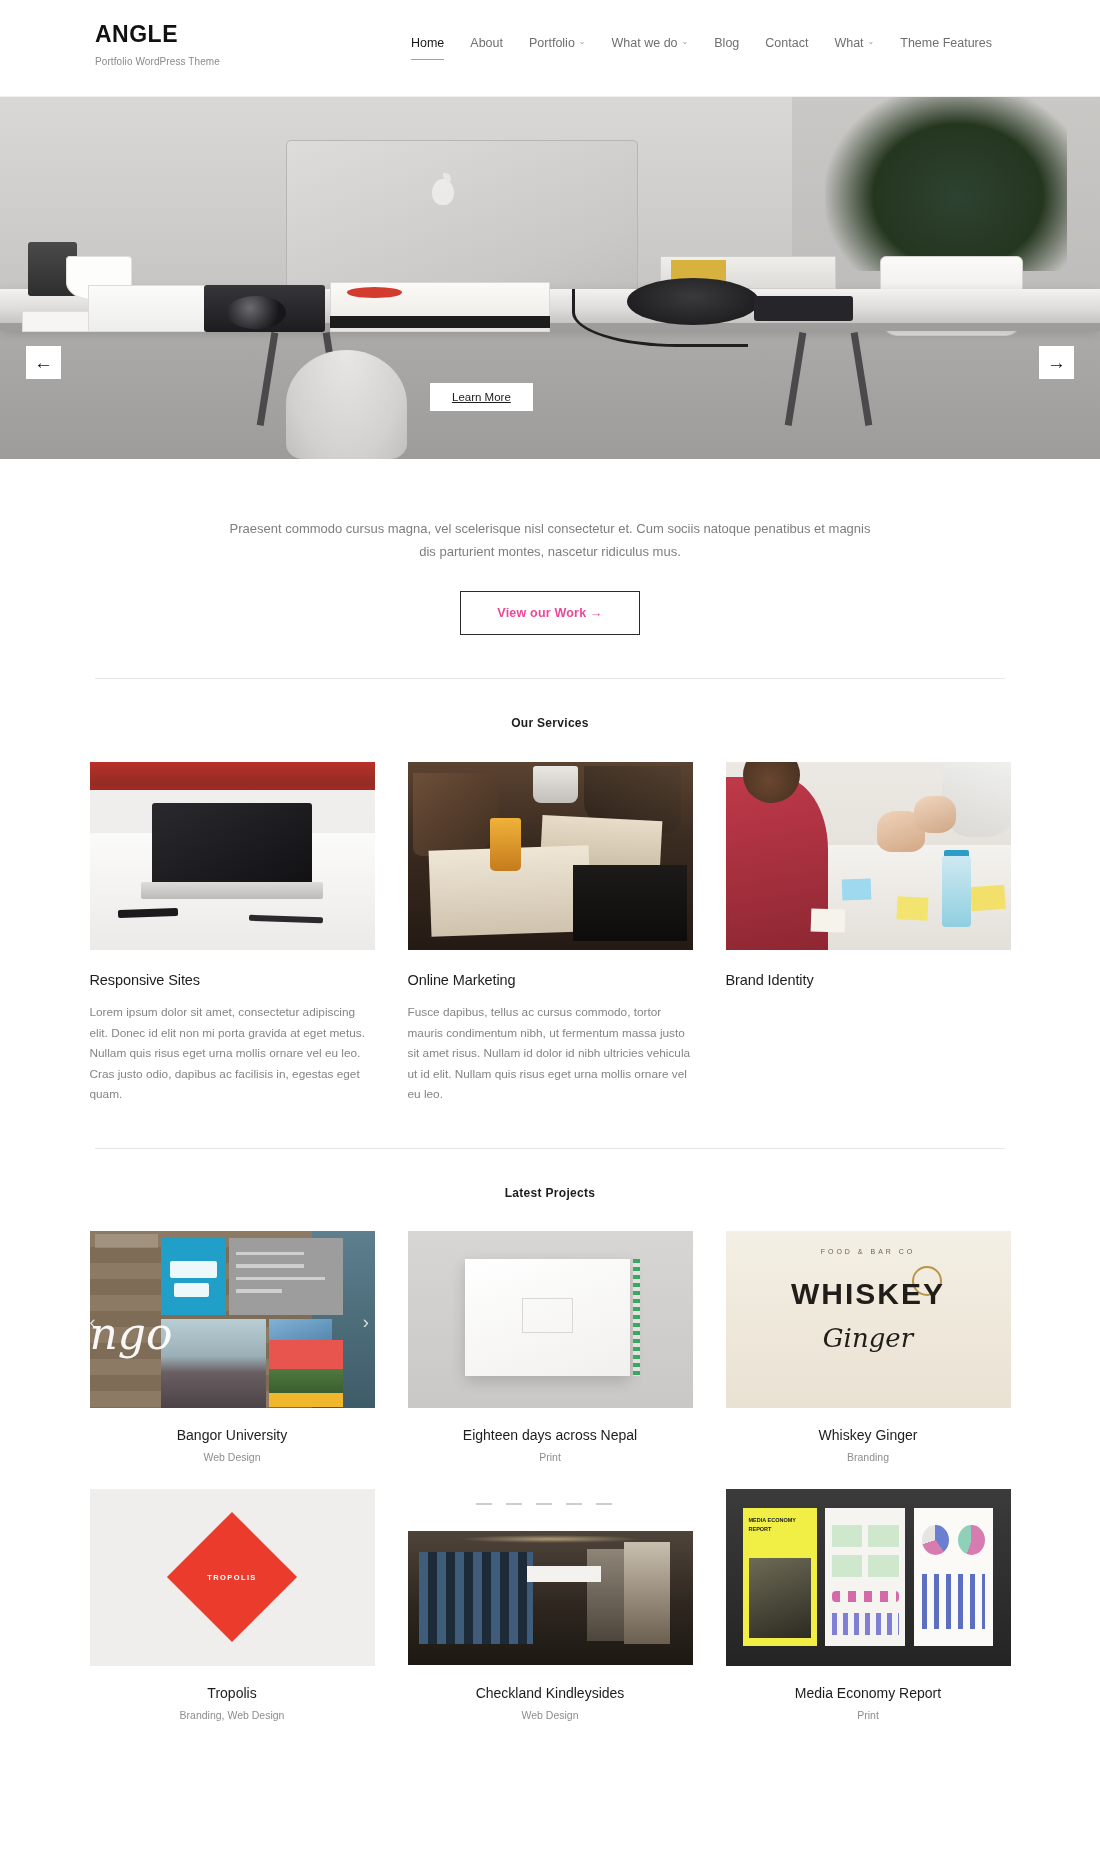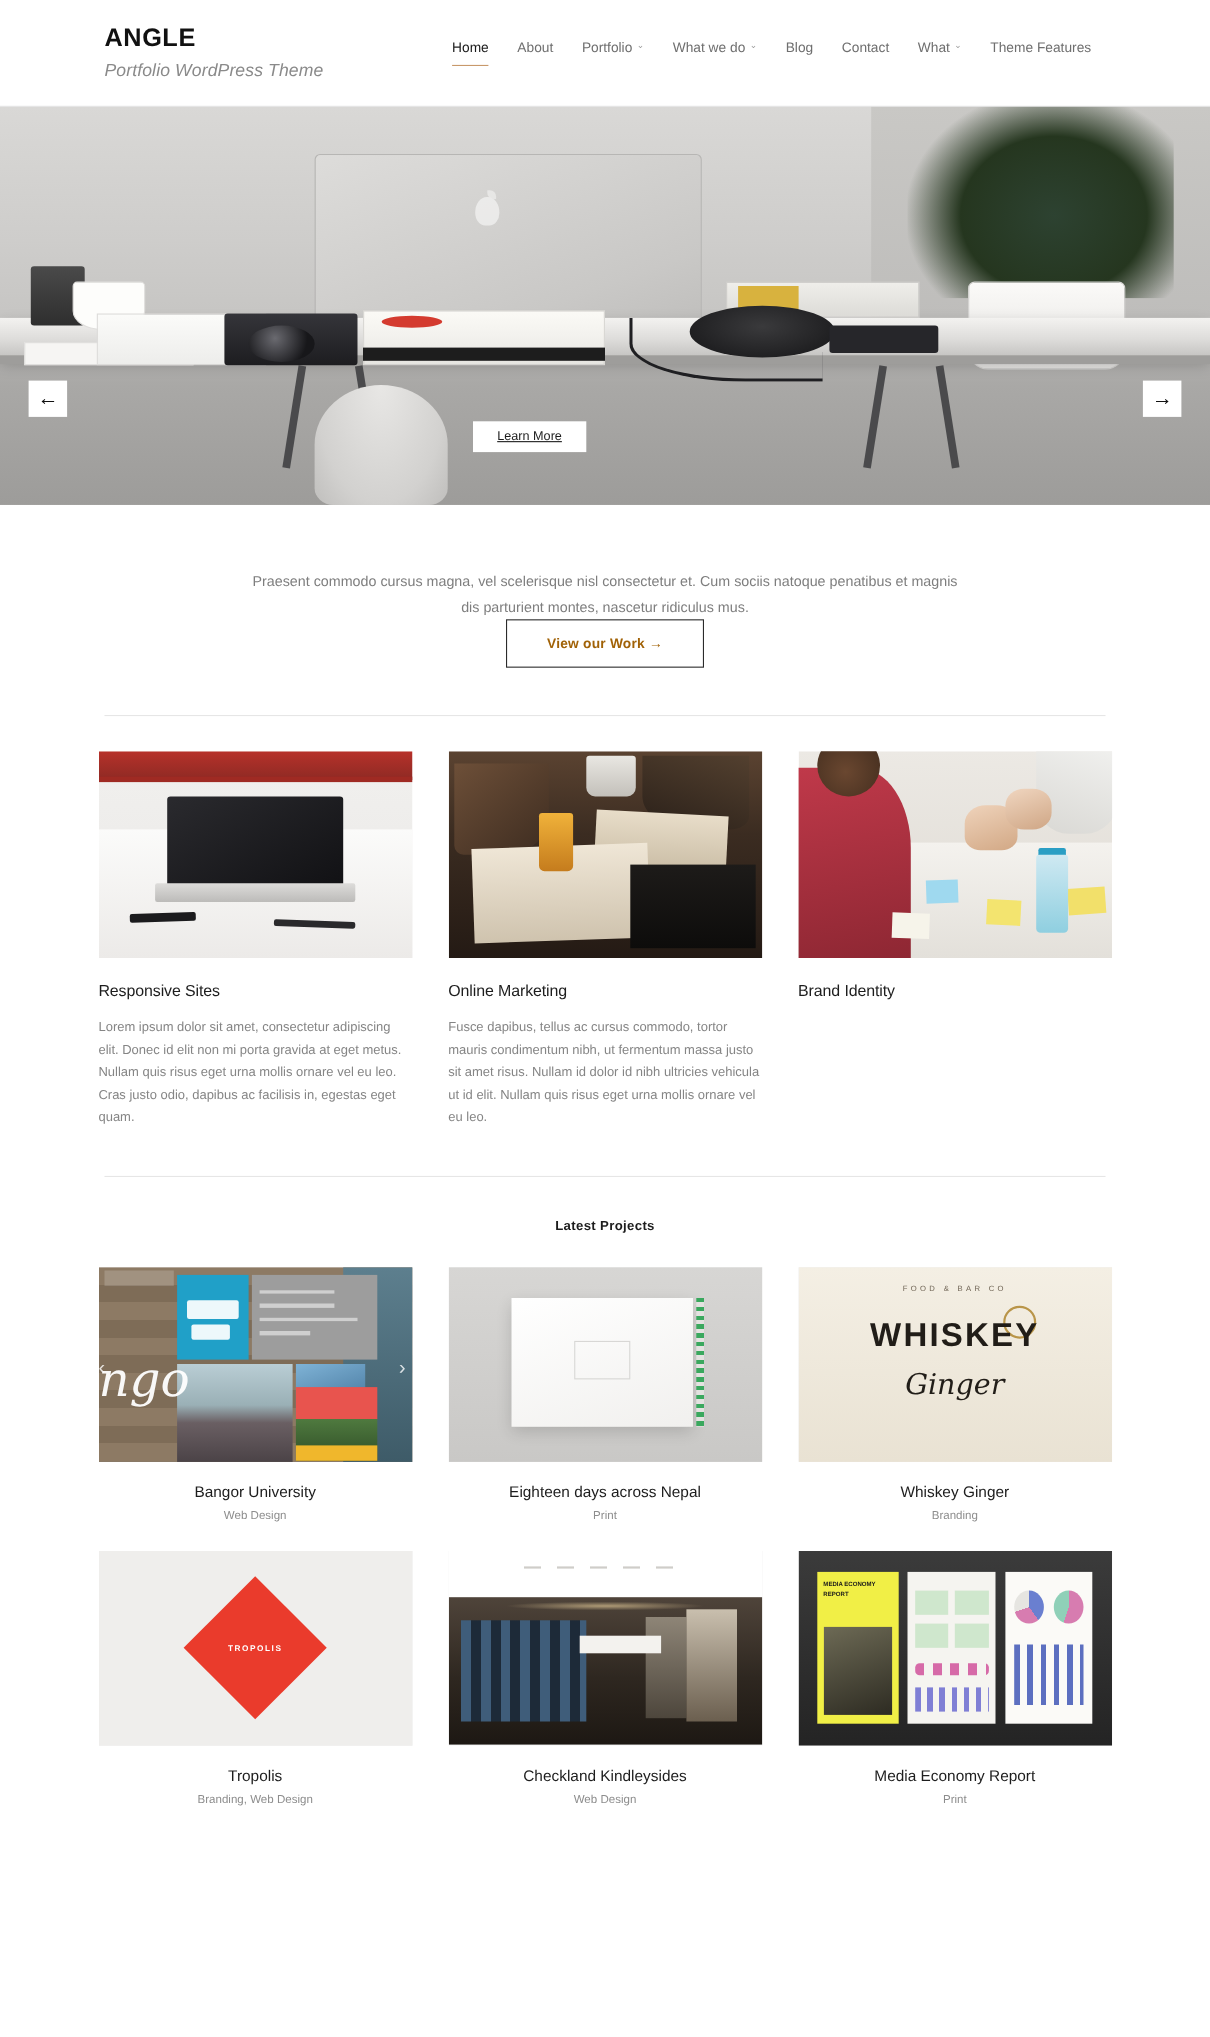--- a/index.html
+++ b/index.html
@@ -24,25 +24,24 @@
   }
   .brand-block { padding-top: 22px; }
   .brand-title {
     font-size: 23px;
     font-weight: 700;
     letter-spacing: 0.5px;
     color: #111111;
     line-height: 1.1;
   }
   .brand-tagline {
-    font-size: 16px;
+    font-size: 10px;
     color: #8a8a8a;
     margin-top: 9px;
     letter-spacing: 0.1px;
-    font-style: italic;
   }
   .main-nav {
     margin-left: auto;
     display: flex;
     align-items: center;
     gap: 0px;
     padding-top: 32px;
   }
   .nav-item {
     font-size: 12.5px;
@@ -199,25 +198,26 @@
   }
   .intro-text {
     font-size: 13px;
     line-height: 23px;
     color: #7e7e7e;
     max-width: 660px;
     margin: 18px auto 0;
   }
   .intro-btn {
     display: inline-block;
+    margin-top: 28px;
     border: 1px solid #2b2b2b;
     padding: 14px 36px;
     font-size: 12.5px;
     font-weight: 700;
-    color: #a16207;
+    color: #ec4899;
     background: #fff;
     cursor: pointer;
     letter-spacing: .2px;
   }
 
   .divider {
     width: 910px;
     height: 1px;
     background: #e6e6e6;
     margin: 43px auto 0;
@@ -528,20 +528,21 @@
   <div class="hero-arrow next">→</div>
 </section>
 
 <section class="intro">
   <p class="intro-text">Praesent commodo cursus magna, vel scelerisque nisl consectetur et. Cum sociis natoque penatibus et magnis dis parturient montes, nascetur ridiculus mus.</p>
   <a class="intro-btn">View our Work →</a>
   <div class="divider"></div>
 </section>
 
 <section>
+  <div class="section-label">Our Services</div>
   <div class="grid3">
 
     <div>
       <div class="svc-thumb">
         <div class="ph-s1">
             <div class="strip"></div>
             <div class="tbl"></div>
             <div class="scr"></div>
             <div class="base"></div>
             <div class="pen"></div>

